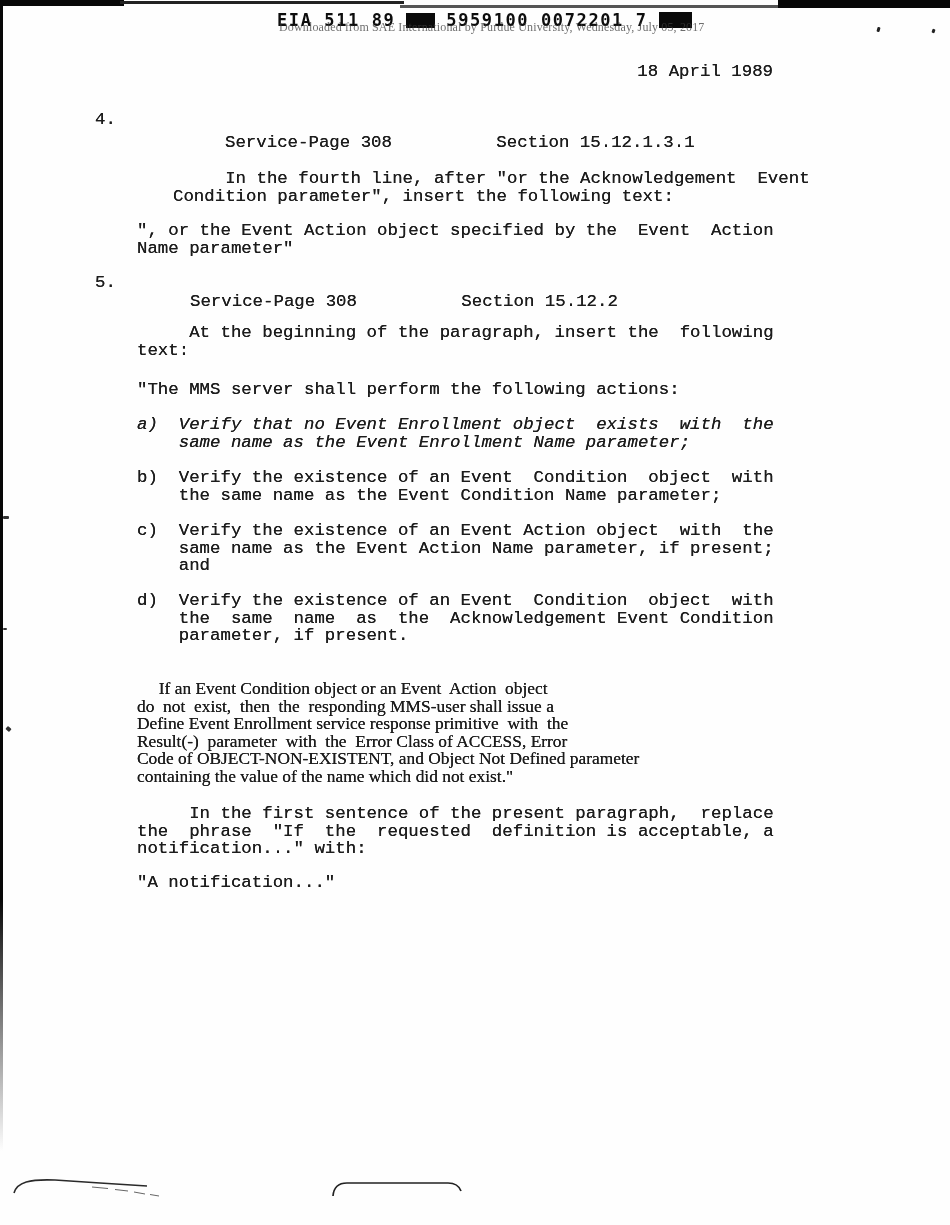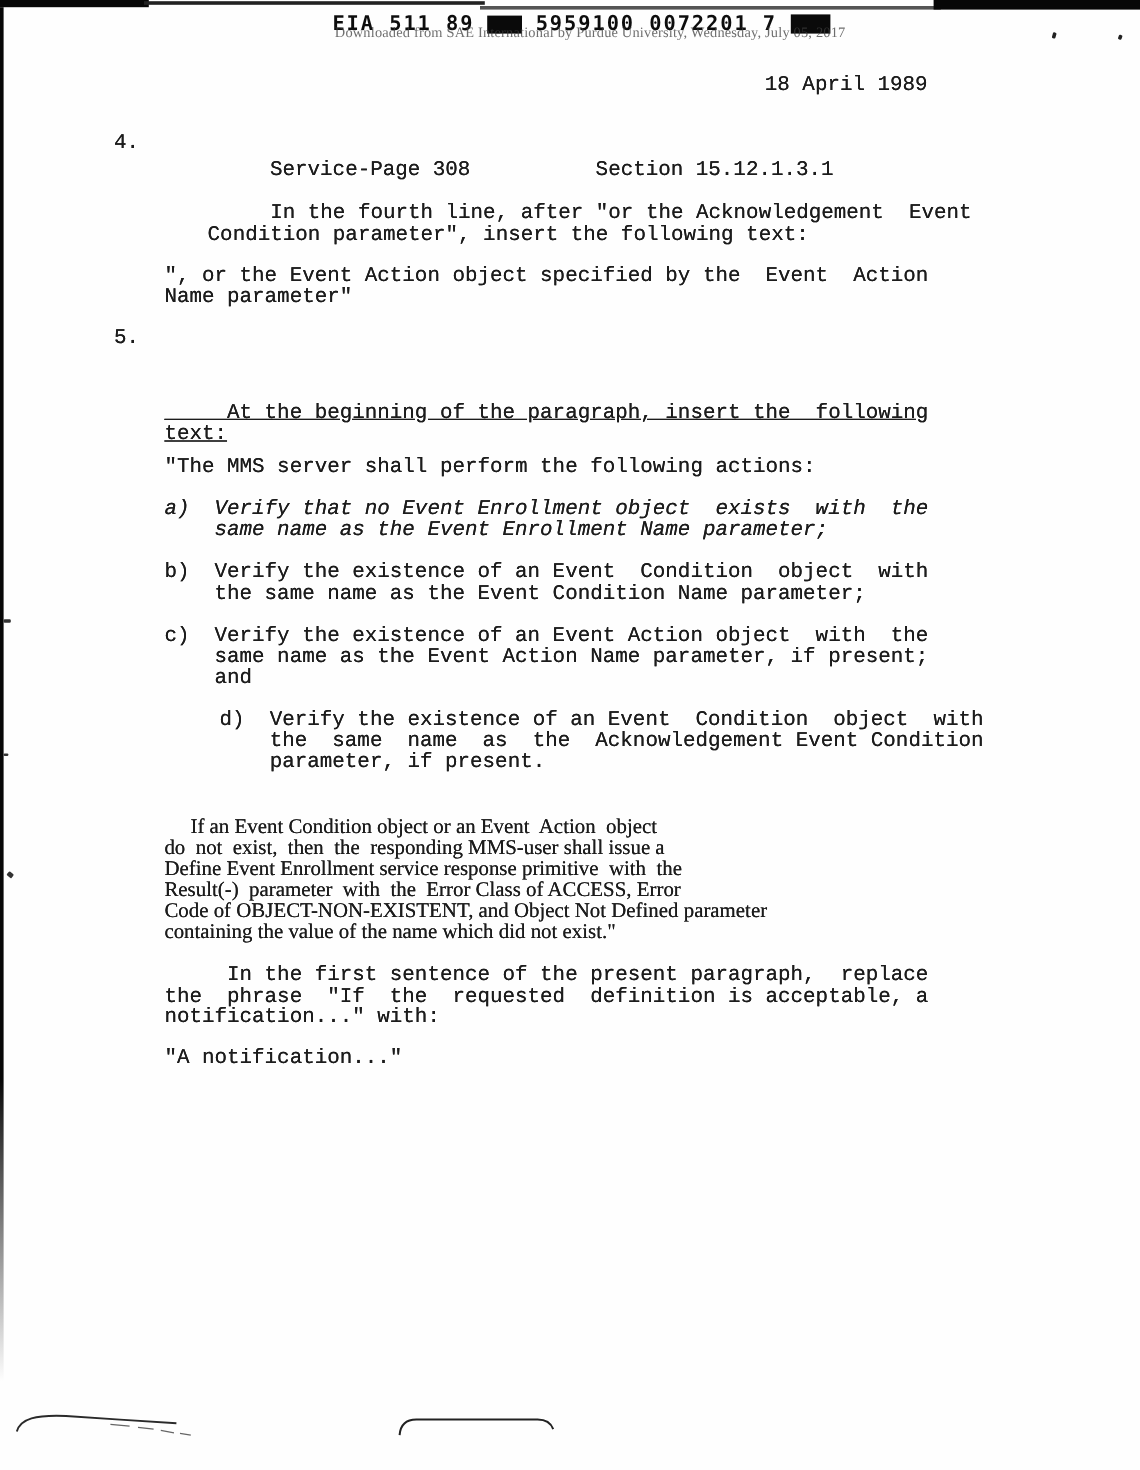--- a/index.html
+++ b/index.html
@@ -68,31 +68,32 @@
   <div class="tw hdr-line" style="top:63px;">18 April 1989</div>
 
   <div class="tw" style="left:95px;top:111px;">4.</div>
   <div class="tw" style="left:202px;top:134px;margin-left:23px;">Service-Page 308          Section 15.12.1.3.1</div>
   <div class="tw" style="left:137px;top:170px;margin-left:36px;">     In the fourth line, after "or the Acknowledgement  Event
 Condition parameter", insert the following text:</div>
   <div class="tw" style="left:137px;top:222px;">", or the Event Action object specified by the  Event  Action
 Name parameter"</div>
 
   <div class="tw" style="left:95px;top:274px;">5.</div>
-  <div class="tw" style="left:137px;top:336px;text-decoration:underline;">     At the beginning of the paragraph, insert the  following
+  <div class="tw" style="left:190px;top:293px;">Service-Page 308          Section 15.12.2</div>
+  <div class="tw" style="left:137px;top:324px;">     At the beginning of the paragraph, insert the  following
 text:</div>
   <div class="tw" style="left:137px;top:381px;">"The MMS server shall perform the following actions:</div>
   <div class="tw" style="left:137px;top:416px;font-style:italic;">a)  Verify that no Event Enrollment object  exists  with  the
     same name as the Event Enrollment Name parameter;</div>
   <div class="tw" style="left:137px;top:522px;">c)  Verify the existence of an Event Action object  with  the
     same name as the Event Action Name parameter, if present;
     and</div>
   <div class="tw" style="left:137px;top:469px;">b)  Verify the existence of an Event  Condition  object  with
     the same name as the Event Condition Name parameter;</div>
-  <div class="tw" style="left:137px;top:592px;margin-left:46px;">d)  Verify the existence of an Event  Condition  object  with
+  <div class="tw" style="left:137px;top:592px;">d)  Verify the existence of an Event  Condition  object  with
     the  same  name  as  the  Acknowledgement Event Condition
     parameter, if present.</div>
   <div class="tw" style="left:137px;top:680px;font-family:Liberation Serif, serif;">     If an Event Condition object or an Event  Action  object
 do  not  exist,  then  the  responding MMS-user shall issue a
 Define Event Enrollment service response primitive  with  the
 Result(-)  parameter  with  the  Error Class of ACCESS, Error
 Code of OBJECT-NON-EXISTENT, and Object Not Defined parameter
 containing the value of the name which did not exist."</div>
   <div class="tw" style="left:137px;top:805px;">     In the first sentence of the present paragraph,  replace
 the  phrase  "If  the  requested  definition is acceptable, a

